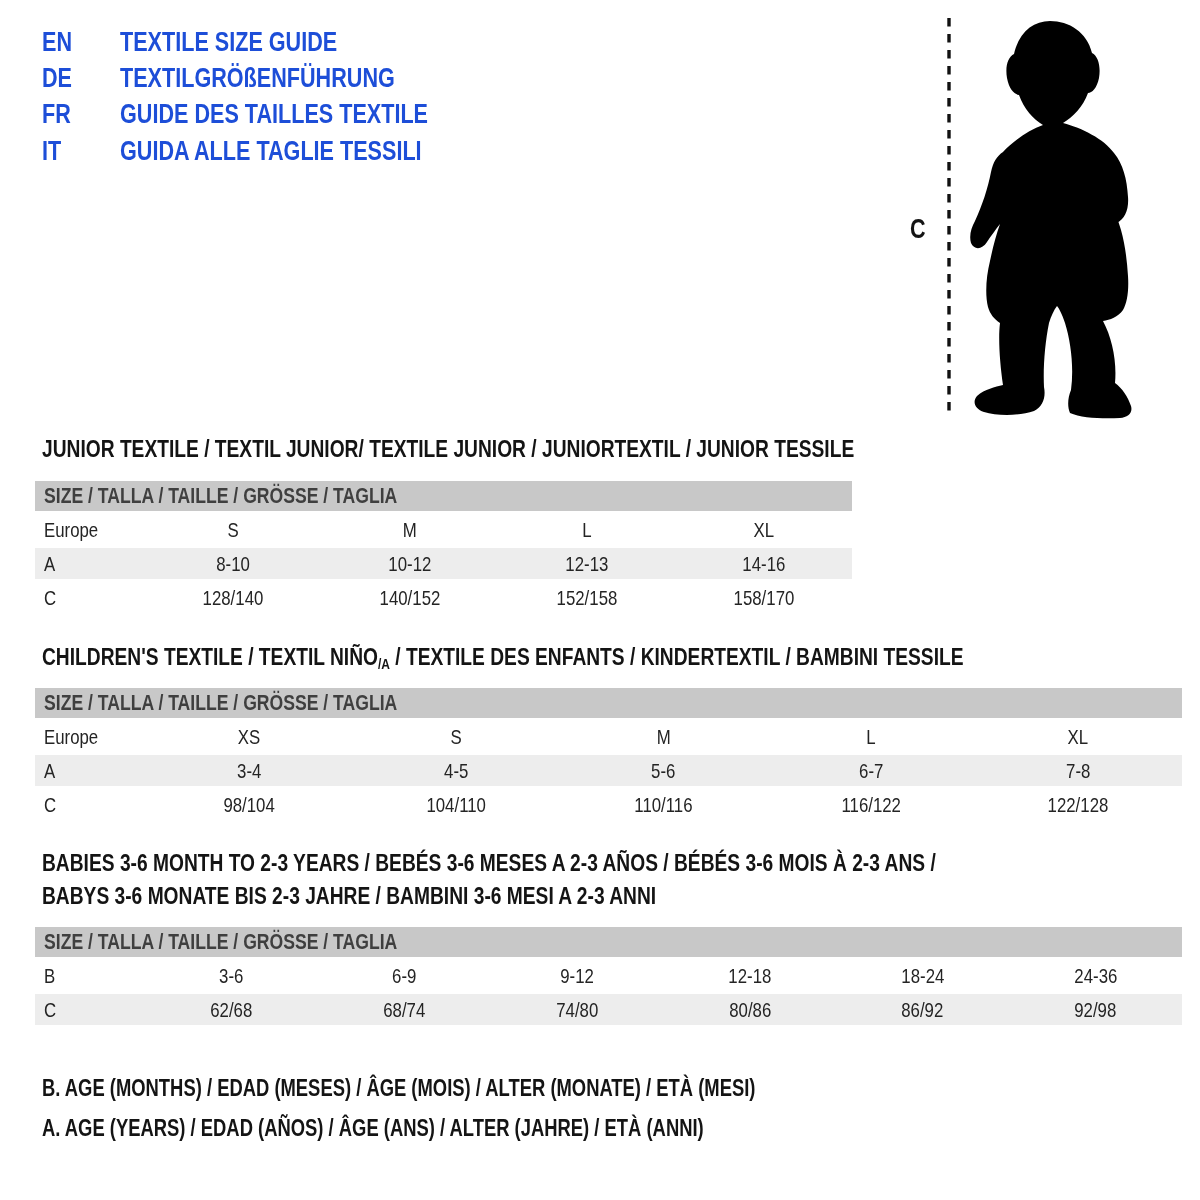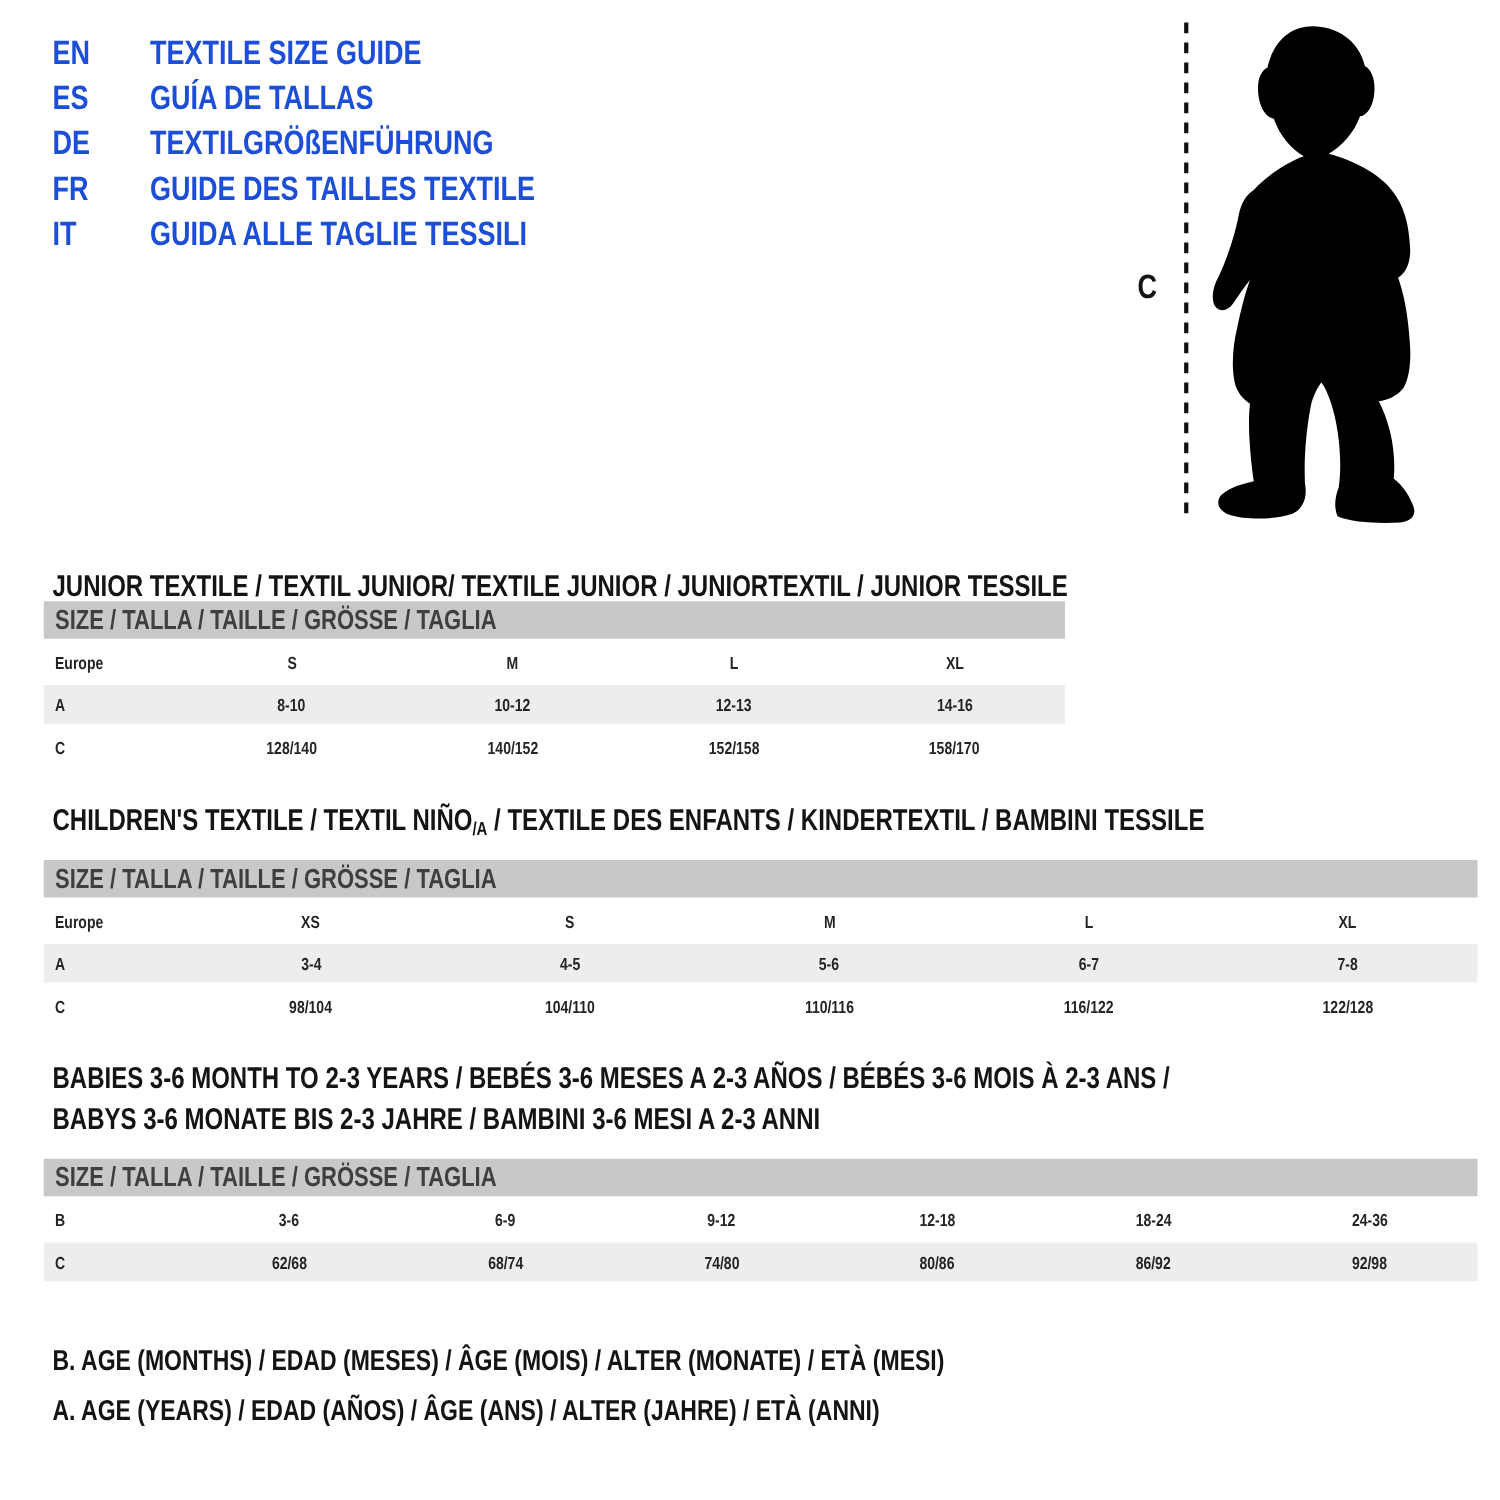--- a/index.html
+++ b/index.html
@@ -24,42 +24,38 @@
 
   
   .sec-title{position:absolute;left:42px;font-size:24px;font-weight:bold;color:#141414;line-height:30px;white-space:nowrap;}
   .sub-sm{font-size:15px;vertical-align:-4px;}
 
   
   .size-table{position:absolute;left:35px;}
   .thead{height:30px;background:#c8c8c8;display:flex;align-items:center;padding-left:9px;
          font-size:22px;font-weight:bold;color:#3f3f3f;margin-bottom:1px;box-sizing:border-box;}
   .trow{display:flex;height:31px;margin-top:3px;align-items:center;
-        font-size:14px;font-weight:bold;color:#242424;}
+        font-size:21px;font-weight:normal;color:#242424;}
   .trow.alt{background:#ededed;}
   .cell{flex:1;text-align:center;}
   .cell.label{flex:0 0 110px;text-align:left;padding-left:9px;box-sizing:border-box;}
 
   
   .legend{position:absolute;left:42px;top:1068px;}
   .legend-line{height:40px;display:flex;align-items:center;font-size:23px;font-weight:bold;color:#141414;}
 </style>
 </head>
 <body>
 
 <div class="page">
 
   <div class="langs">
     <div class="lang-row">
       <span class="lang-code"><span class="cxl">EN</span></span>
       <span class="cxl">TEXTILE SIZE GUIDE</span>
-    </div>
-    <div class="lang-row">
-      <span class="lang-code"><span class="cxl">ES</span></span>
-      <span class="cxl">GUÍA DE TALLAS</span>
     </div>
     <div class="lang-row">
       <span class="lang-code"><span class="cxl">DE</span></span>
       <span class="cxl">TEXTILGRÖßENFÜHRUNG</span>
     </div>
     <div class="lang-row">
       <span class="lang-code"><span class="cxl">FR</span></span>
       <span class="cxl">GUIDE DES TAILLES TEXTILE</span>
     </div>
     <div class="lang-row">
@@ -113,21 +109,21 @@
         C 25 190 31 172 34 156
         C 36 146 40 140 46 136
         C 56 125 72 114 86 109
         C 76 103 67 93 62 79
         C 57 78 52 73 50 62
         C 48 50 51 41 57 38
         C 62 16 76 5 93 5 Z"></path>
     </g>
   </svg>
 
-  <div class="sec-title" style="top:455px;">
+  <div class="sec-title" style="top:434px;">
     <span class="cxl">JUNIOR TEXTILE / TEXTIL JUNIOR/ TEXTILE JUNIOR / JUNIORTEXTIL / JUNIOR TESSILE</span>
   </div>
   <div class="size-table" style="top:481px;width:817px;">
     <div class="thead">
       <span class="cxl">SIZE / TALLA / TAILLE / GRÖSSE / TAGLIA</span>
     </div>
     <div>
         <div class="trow">
           <div class="cell label"><span class="cxl">Europe</span></div>
           <div class="cell"><span class="cxc">S</span></div>

